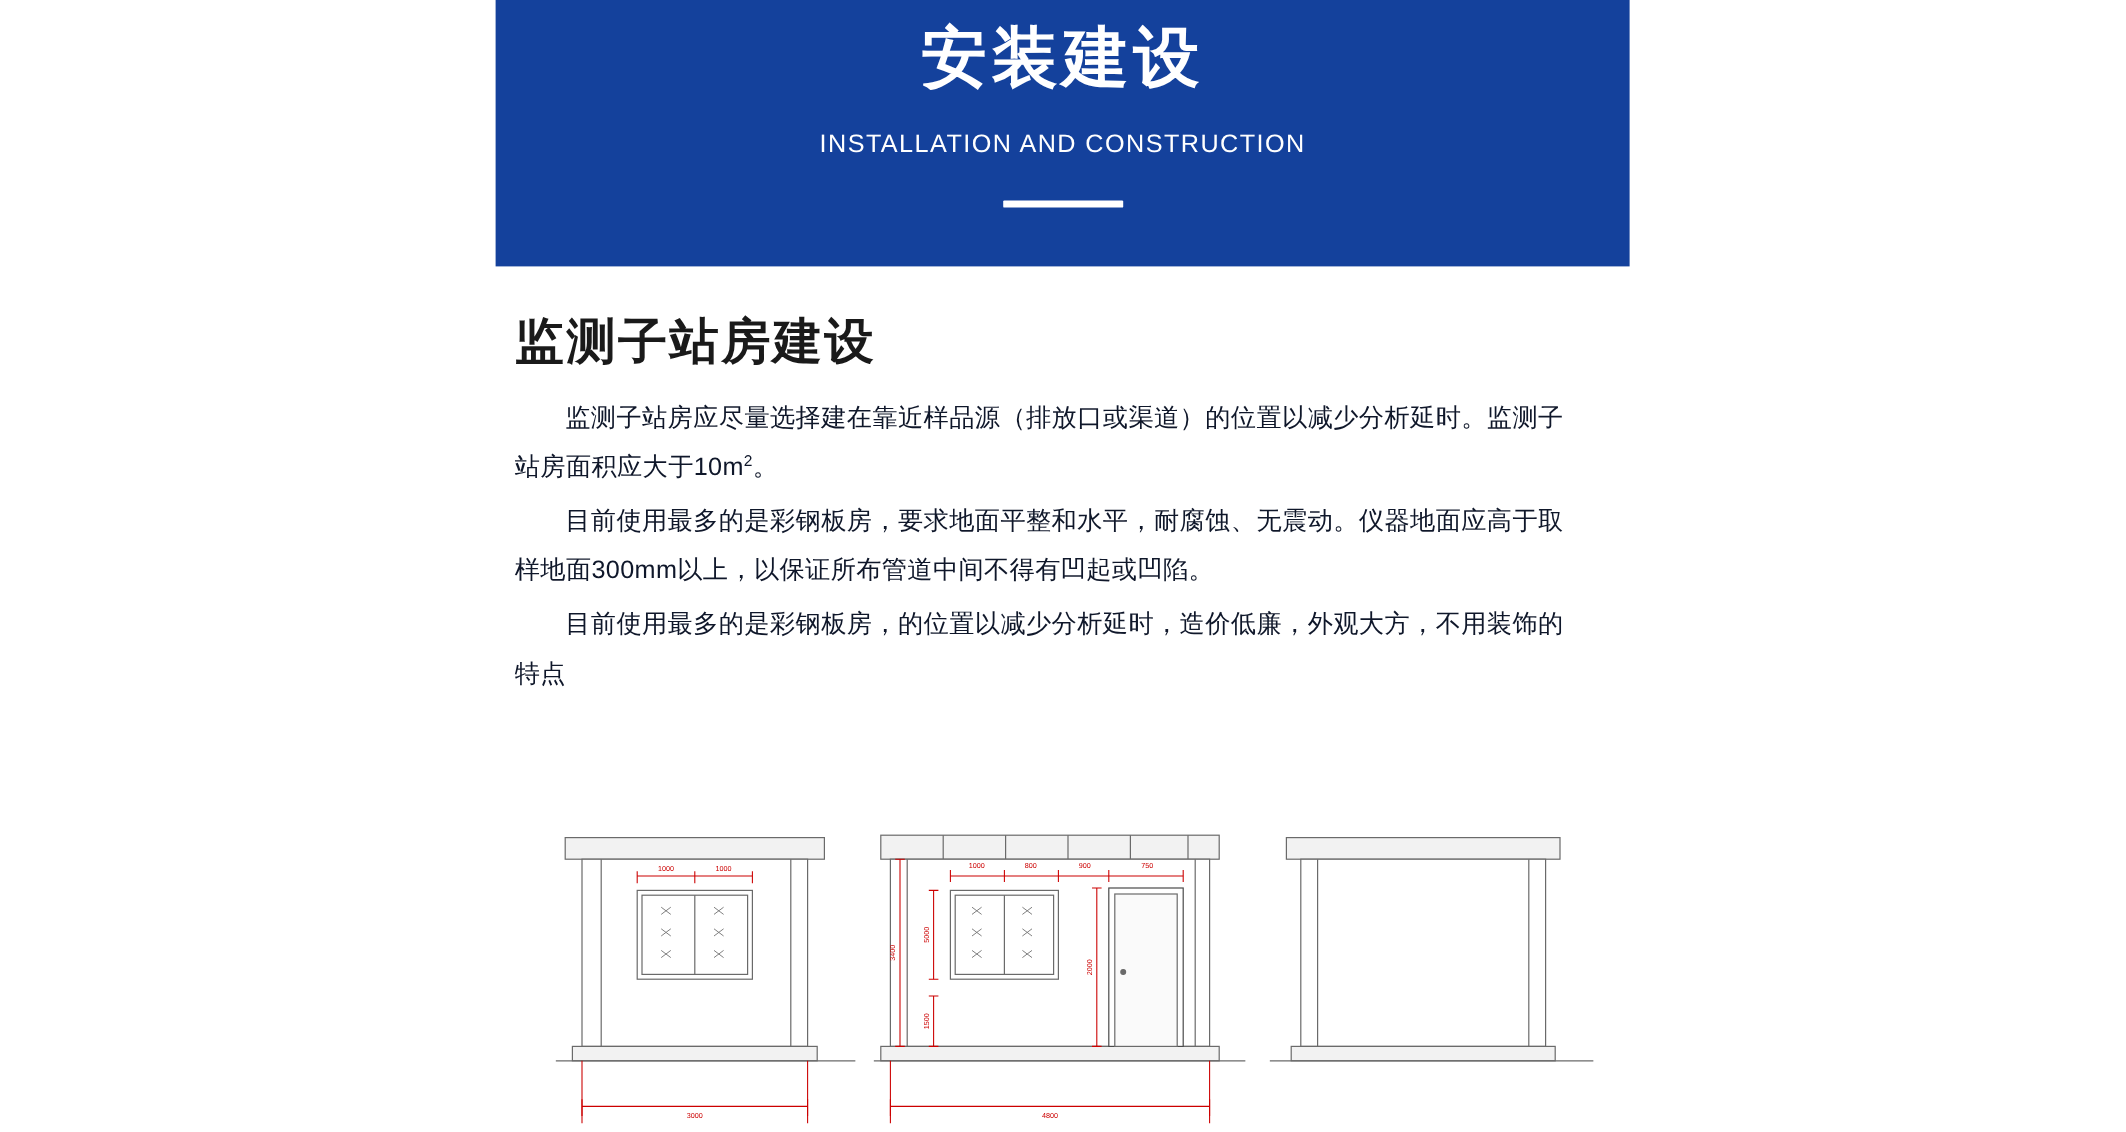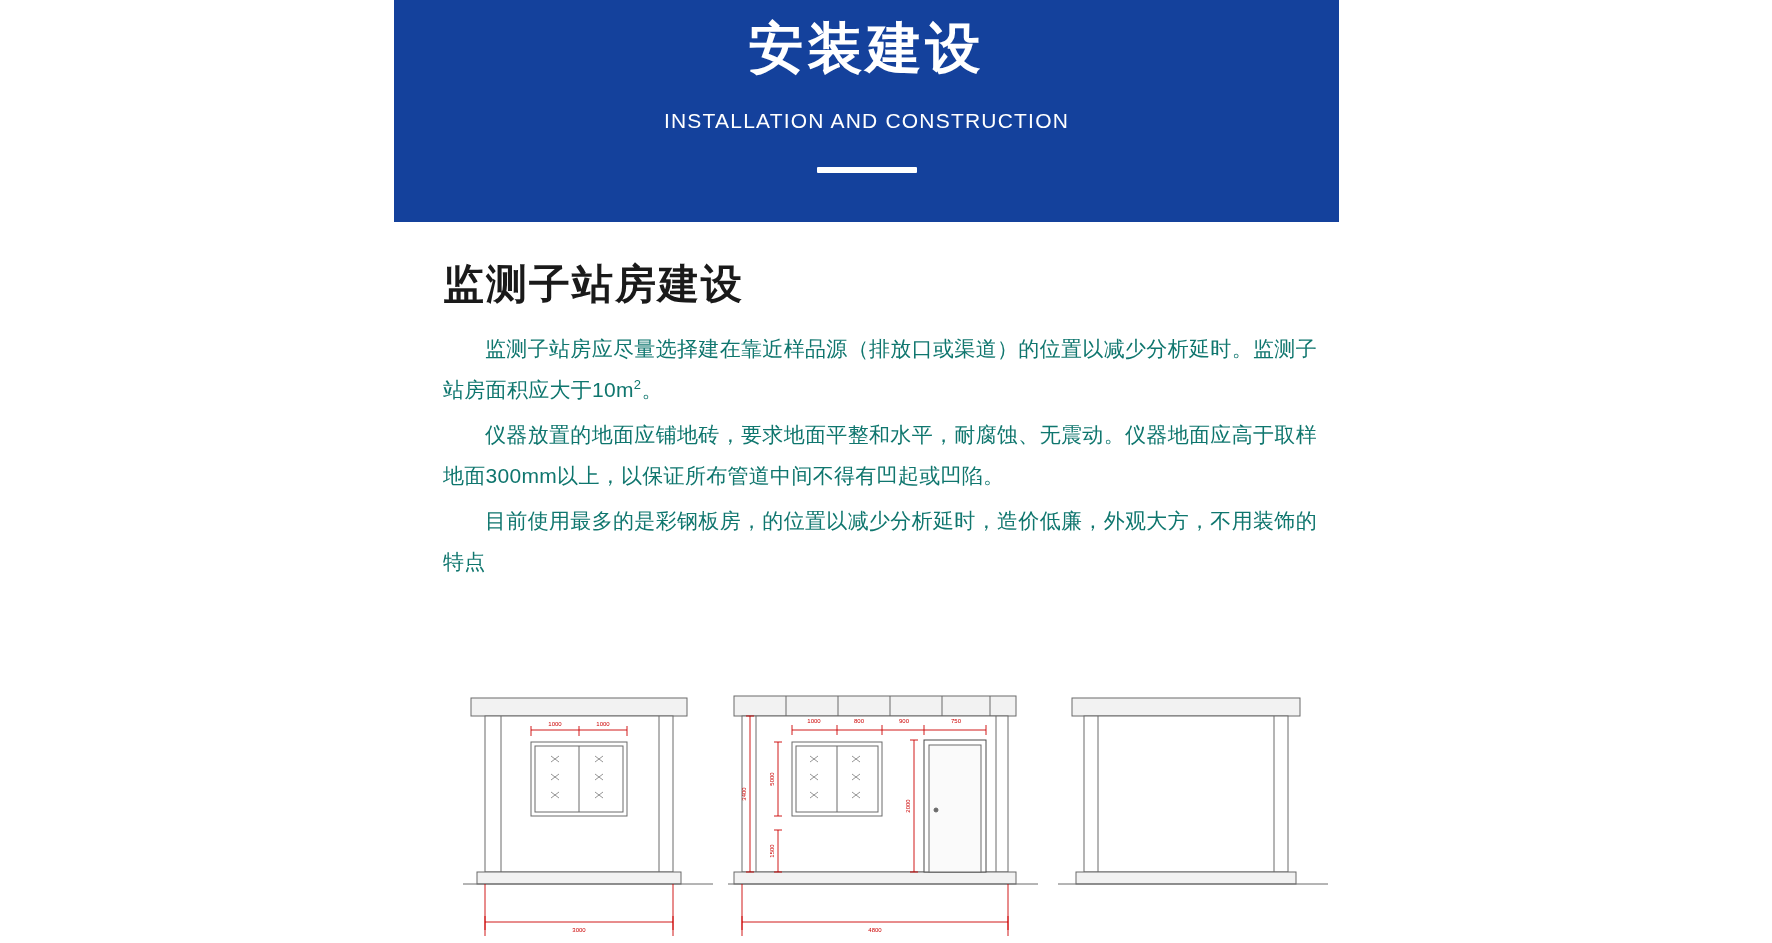--- a/index.html
+++ b/index.html
@@ -16,21 +16,21 @@
   .page {
     position: relative;
     width: 1772px;
     height: 943px;
     background: #ffffff;
   }
 
   
   .banner {
     position: absolute;
-    left: 394px;
+    left: 413px;
     top: 0;
     width: 945px;
     height: 222px;
     background: #14419c;
     box-sizing: border-box;
     display: flex;
     flex-direction: column;
     align-items: center;
     justify-content: flex-start;
     padding-top: 14px;
@@ -56,35 +56,35 @@
     width: 100px;
     height: 6px;
     background: #ffffff;
     margin-top: 34px;
     border-radius: 1px;
   }
 
   
   .content {
     position: absolute;
-    left: 443px;
+    left: 429px;
     top: 258px;
     width: 890px;
   }
   .section-title {
     font-size: 41px;
     font-weight: bold;
     color: #1a1a1a;
     letter-spacing: 2px;
     margin: 0 0 18px 0;
     line-height: 1.3;
   }
   .para {
     font-size: 21px;
-    color: #0f766e;
+    color: #0f172a;
     line-height: 1.95;
     text-indent: 2em;
     margin: 0 16px 4px 0;
     text-align: justify;
     letter-spacing: 0.3px;
   }
   .para .sup {
     font-size: 13px;
     vertical-align: super;
   }
@@ -116,21 +116,21 @@
     <div class="banner-title">安装建设</div>
     <div class="banner-sub">INSTALLATION AND CONSTRUCTION</div>
     <div class="banner-rule"></div>
   </div>
 
   <div class="content">
     <h2 class="section-title">监测子站房建设</h2>
 
     <p class="para"><span>监测子站房应尽量选择建在靠近样品源（排放口或渠道）的位置以减少分析延时。监测子站房面积应大于10m</span><span class="sup">2</span><span>。</span></p>
 
-    <p class="para">仪器放置的地面应铺地砖，要求地面平整和水平，耐腐蚀、无震动。仪器地面应高于取样地面300mm以上，以保证所布管道中间不得有凹起或凹陷。</p>
+    <p class="para">目前使用最多的是彩钢板房，要求地面平整和水平，耐腐蚀、无震动。仪器地面应高于取样地面300mm以上，以保证所布管道中间不得有凹起或凹陷。</p>
 
     <p class="para">目前使用最多的是彩钢板房，的位置以减少分析延时，造价低廉，外观大方，不用装饰的特点</p>
   </div>
 
   <div class="drawings">
 
     <div class="drawing dwg-1">
       <svg class="dwg-svg" width="250" height="253" viewBox="0 0 250 253" xmlns="http://www.w3.org/2000/svg">
         <g fill="none" stroke="#6a6a6a" stroke-width="1">
 

